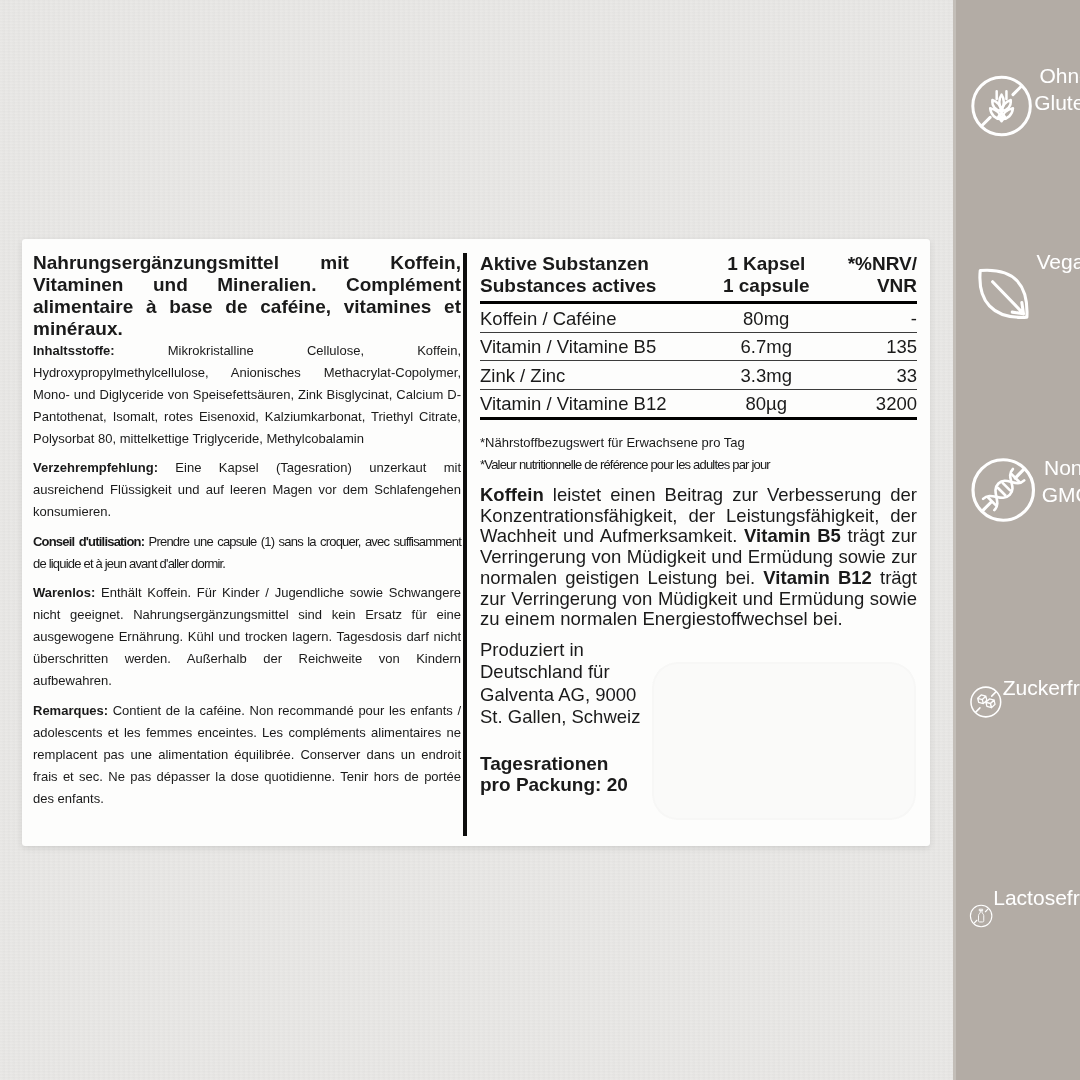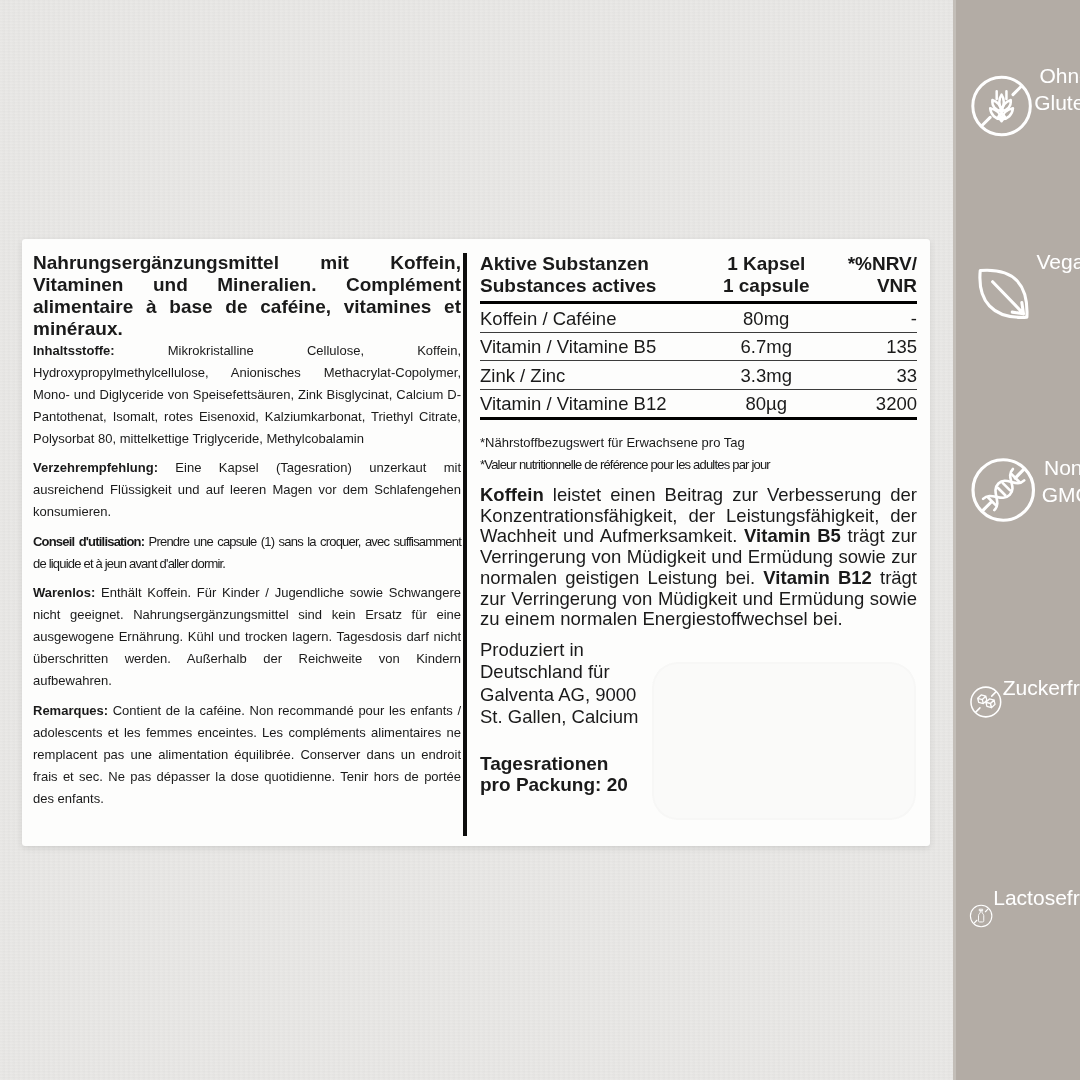--- a/index.html
+++ b/index.html
@@ -148,21 +148,21 @@
       <div class="fr">*Valeur nutritionnelle de référence pour les adultes par jour</div>
     </div>
 
     <p class="benefits"><span class="b">Koffein</span><span> leistet einen Beitrag zur Verbesserung der Konzentrationsfähigkeit, der Leistungsfähigkeit, der Wachheit und Aufmerksamkeit. </span><span class="b">Vitamin B5</span><span> trägt zur Verringerung von Müdigkeit und Ermüdung sowie zur normalen geistigen Leistung bei. </span><span class="b">Vitamin B12</span><span> trägt zur Verringerung von Müdigkeit und Ermüdung sowie zu einem normalen Energiestoffwechsel bei.</span></p>
 
 
     <div class="producer">
       <div>Produziert in</div>
       <div>Deutschland für</div>
       <div>Galventa AG, 9000</div>
-      <div>St. Gallen, Calcium</div>
+      <div>St. Gallen, Schweiz</div>
     </div>
 
     <div class="servings">
       <div>Tagesrationen</div>
       <div>pro Packung: 20</div>
     </div>
   </div>
 
   <div class="stamp"></div>
 </div>

